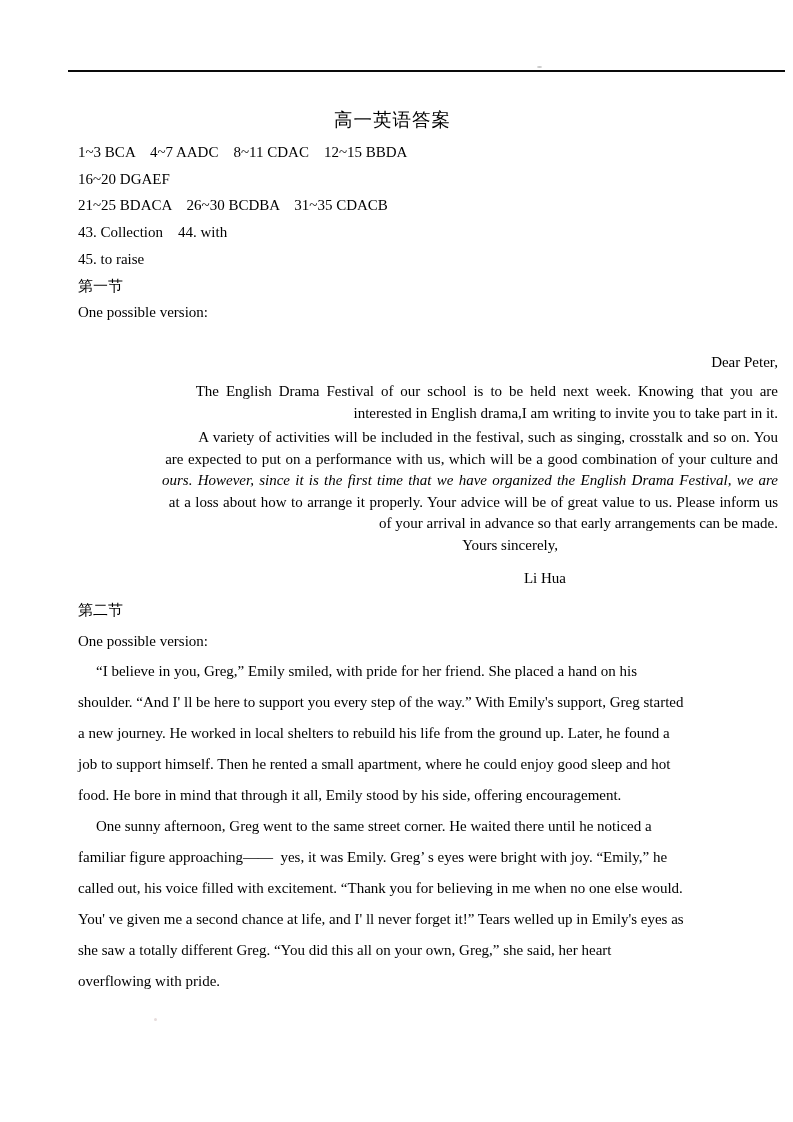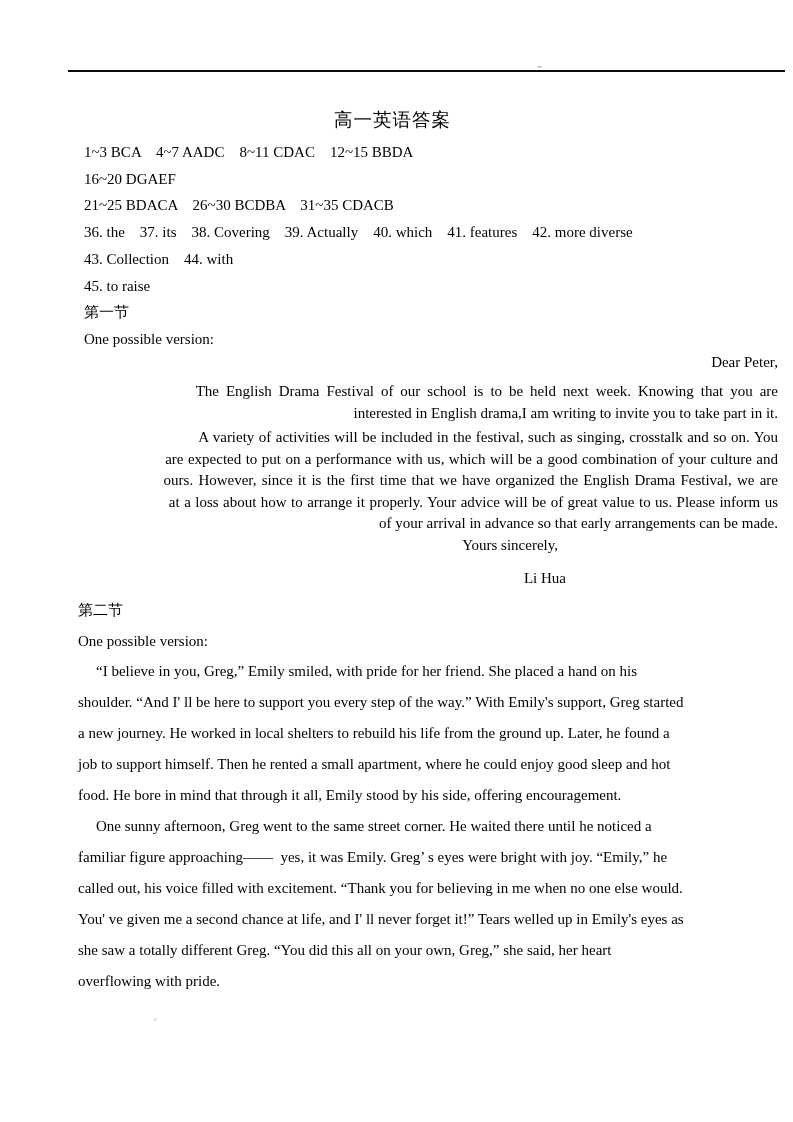--- a/index.html
+++ b/index.html
@@ -16,26 +16,26 @@
   .speck{position:absolute;border-radius:50%;}
   .speck.top{left:537px;top:66px;width:5px;height:2px;background:#c9c9c9;}
   .speck.bottom{left:154px;top:1018px;width:3px;height:3px;background:#e6dcdc;}
   .title{
     position:absolute;top:108px;left:0;width:785px;
     margin:0;text-align:center;
     font-size:18.5px;font-weight:normal;line-height:24px;
     letter-spacing:1px;
   }
   .ln{white-space:pre;}
-  .answers{position:absolute;left:84px;top:139px;line-height:26.7px;}
+  .answers{position:absolute;left:78px;top:139px;line-height:26.7px;}
   .letter{position:absolute;left:78px;top:352px;line-height:21.5px;width:700px;text-align:right;}
   .ind22{padding-left:22px;}
   .ind18{padding-left:18px;}
   .ws3{word-spacing:3.2px;}
-  .ws15{word-spacing:1.5px;}
+  .ws15{word-spacing:1.5px;font-style:italic;}
   .ws07{word-spacing:0.7px;margin-left:8px;}
   .mt7{margin-top:7.5px;}
   .mt3{margin-top:3px;}
   .signature{position:absolute;left:0;top:534px;width:641px;line-height:22px;text-align:right;}
   .signature .sig2{margin-top:11px;}
   .mr83{margin-right:83px;}
   .mr75{margin-right:75px;text-align:right;}
   .sec2head{position:absolute;left:78px;top:599px;line-height:22px;}
   .sec2head .intro{margin-top:9px;}
   .story{position:absolute;left:78px;top:656px;line-height:31px;width:705px;}
@@ -47,21 +47,20 @@
 
   <div class="rule"></div>
   <div class="speck top"></div>
 
   <h1 class="title">高一英语答案</h1>
 
   <div class="answers">
     <div class="ln">1~3 BCA    4~7 AADC    8~11 CDAC    12~15 BBDA</div>
     <div class="ln">16~20 DGAEF</div>
     <div class="ln">21~25 BDACA    26~30 BCDBA    31~35 CDACB</div>
-    <div class="ln">36. the    37. its    38. Covering    39. Actually    40. which    41. features    42. more diverse</div>
     <div class="ln">43. Collection    44. with</div>
     <div class="ln">45. to raise</div>
     <div class="ln">第一节</div>
     <div class="ln">One possible version:</div>
   </div>
 
   <div class="letter">
     <div class="ln">Dear Peter,</div>
     <div class="ln ind22 ws3 mt7">The English Drama Festival of our school is to be held next week. Knowing that you are</div>
     <div class="ln">interested in English drama,I am writing to invite you to take part in it.</div>

